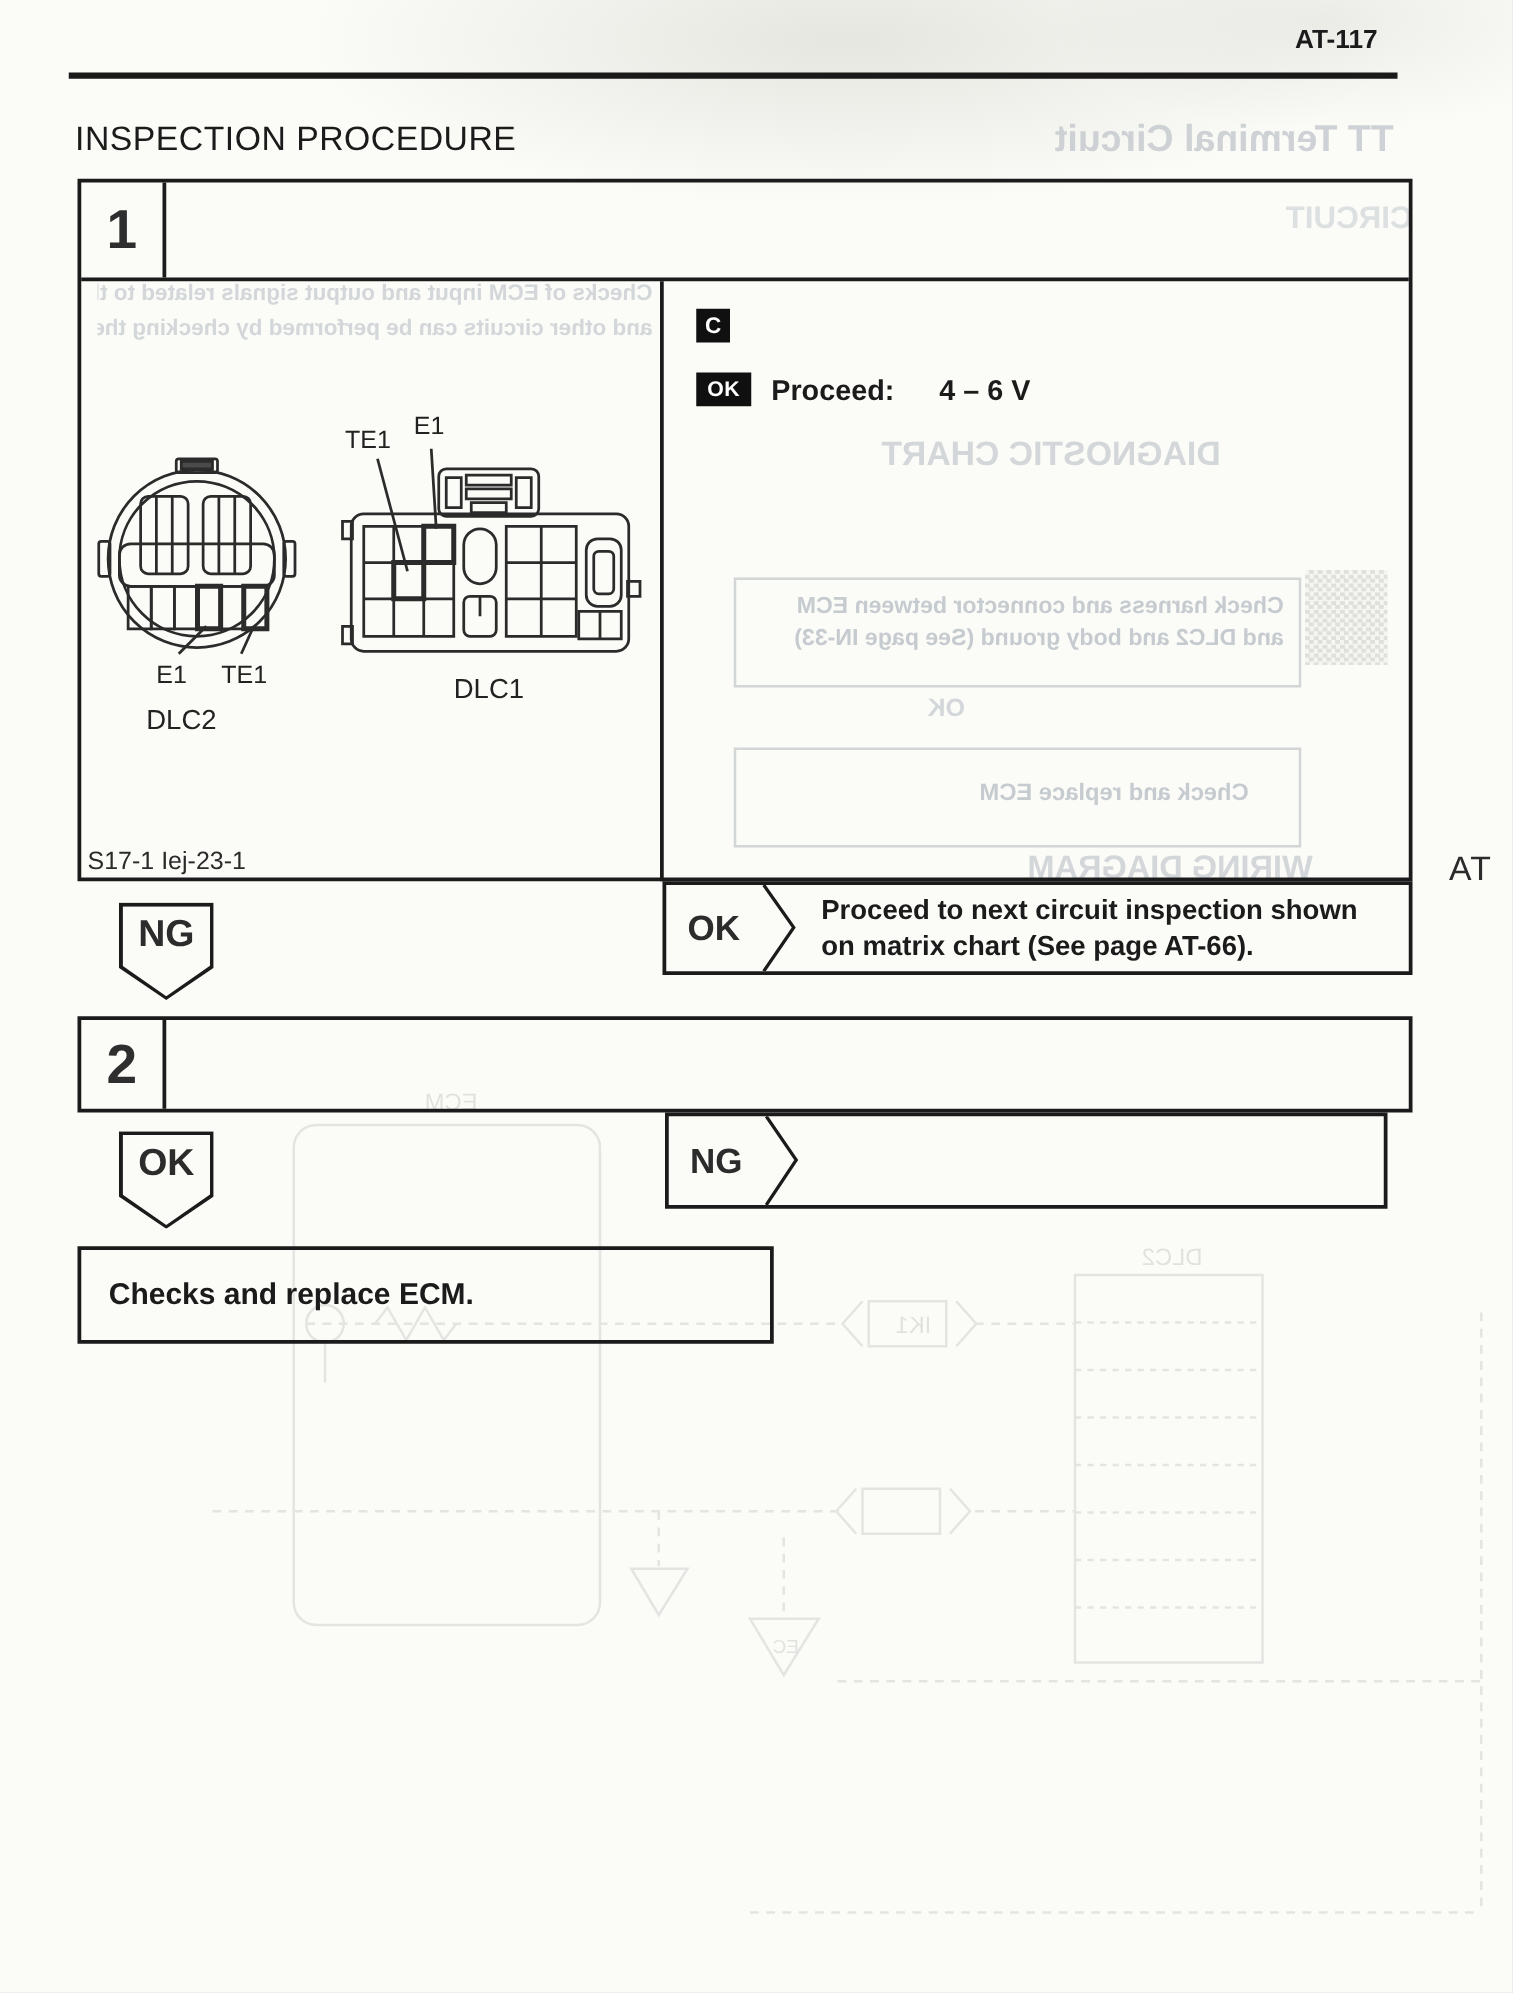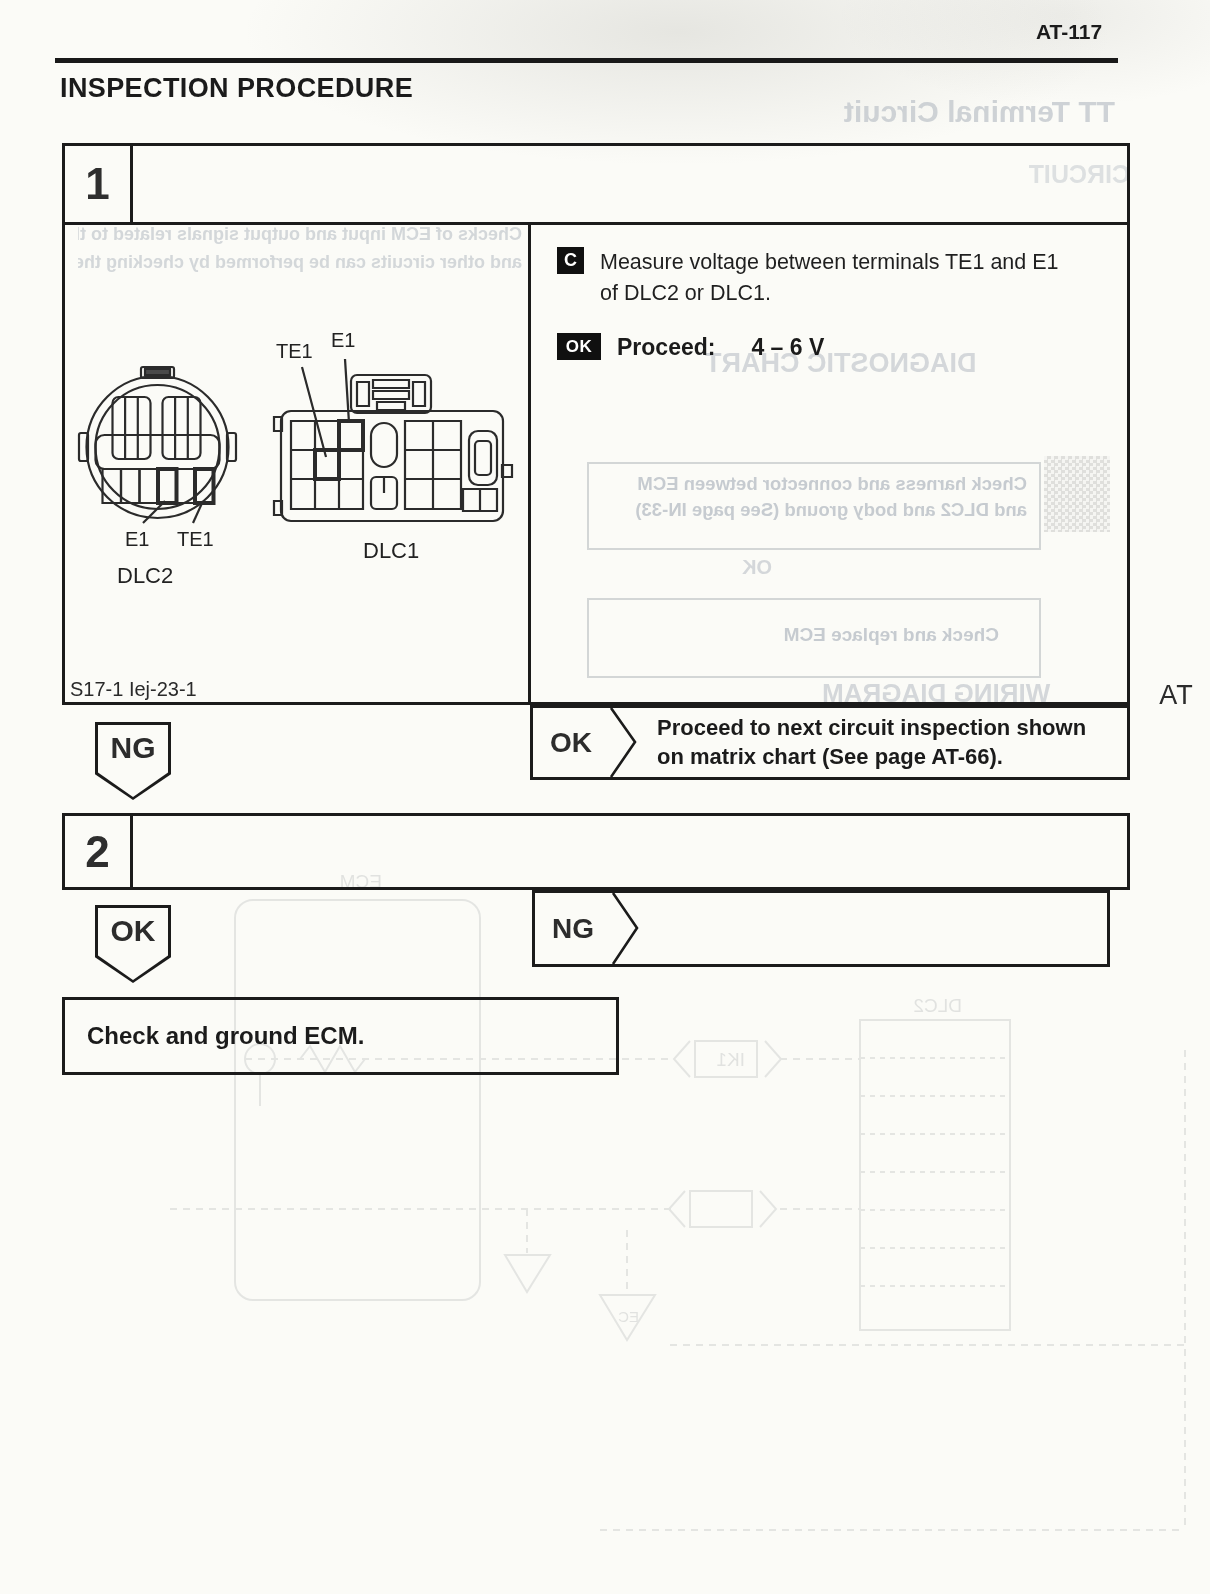--- a/index.html
+++ b/index.html
@@ -16,21 +16,21 @@
   .ghost{position:absolute; transform:scaleX(-1); font-weight:700; color:#c4c9ce;
          pointer-events:none; white-space:nowrap; z-index:0;}
   .gbox{position:absolute; border:2px solid rgba(148,154,160,.38); z-index:0;}
   .gtxt{transform:scaleX(-1); font-weight:700; color:#c6cbd0;}
   .hatch{background:conic-gradient(#b3b3b1 25%, #ececе9 0 50%, #b3b3b1 0 75%, #ececea 0) 0 0/7px 7px;}
   .hatch2{background:conic-gradient(#b6b6b4 25%, #ededEA 0 50%, #b6b6b4 0 75%, #ededea 0) 0 0/7px 7px;}
   
   .hdr-title{left:160px; top:30px; width:860px; text-align:center; font-size:22px; font-weight:700; letter-spacing:.2px; z-index:1;}
   .hdr-page{left:1036px; top:20px; font-size:21px; font-weight:600; z-index:1;text-align:right;}
   .hdr-rule{left:55px; top:58px; width:1063px; height:5px; background:#191919; z-index:1;}
-  .section-heading{left:60px; top:73px; font-size:27px; font-weight:700; letter-spacing:.4px; z-index:1;}
+  .section-heading{left:60px; top:96px; font-size:27px; font-weight:400; letter-spacing:.4px; z-index:1;}
   
   .step-box{position:absolute; border:3px solid #1b1b1b; z-index:1; box-sizing:border-box;}
   .step1{left:62px; top:143px; width:1068px; height:562px;}
   .trow{display:flex; border-bottom:3px solid #1b1b1b; height:76px;}
   .snum{width:68px; border-right:3px solid #1b1b1b; display:flex; align-items:center; justify-content:center;
         font-size:44px; font-weight:700; color:#2e2e2e; box-sizing:border-box;}
   .stitle{display:flex; align-items:center; padding-left:32px; font-size:26px; font-weight:700; line-height:1.22;}
   .step1-body{position:relative; display:flex; height:480px;}
   .cell-left{width:466px; border-right:3px solid #1b1b1b; position:relative; box-sizing:border-box;}
   .cell-right{flex:1; padding:22px 24px 0 26px; position:relative;}
@@ -209,21 +209,20 @@
           <line x1="280" y1="134" x2="284" y2="198"></line>
           <text x="211" y="133">TE1</text>
           <text x="266" y="122">E1</text>
           <text class="lg" x="298" y="333">DLC1</text>
         </svg>
         <div class="fig-caption">S17-1 Iej-23-1</div>
       </div>
       <div class="cell-right">
         <div class="m-row">
           <div class="tag tag-c">C</div>
-          <div class="m-text">Measure voltage between terminals TE1 and E1 of DLC2 or DLC1.</div>
         </div>
         <div class="m-row">
           <div class="tag tag-ok">OK</div>
           <div class="spec">
             <span>Proceed:</span>
             <span>4 – 6 V</span>
           </div>
         </div>
       </div>
     </div>
@@ -254,18 +253,18 @@
   </div>
 
   <div class="result" style="left:532px; top:890px; width:578px; height:77px;">
     <div class="rlabel">NG</div>
     <svg width="30" height="71" viewBox="0 0 30 71">
       <path d="M2 0 L26 35 L2 71" fill="none" stroke="#1b1b1b" stroke-width="2.6"></path>
     </svg>
   </div>
 
   <div class="abs ecm-box">
-    <span>Check and ground ECM.</span>
+    <span>Checks and replace ECM.</span>
   </div>
 
   <div class="abs at-tab hatch">AT</div>
 
 </div>
 
 </body></html>

